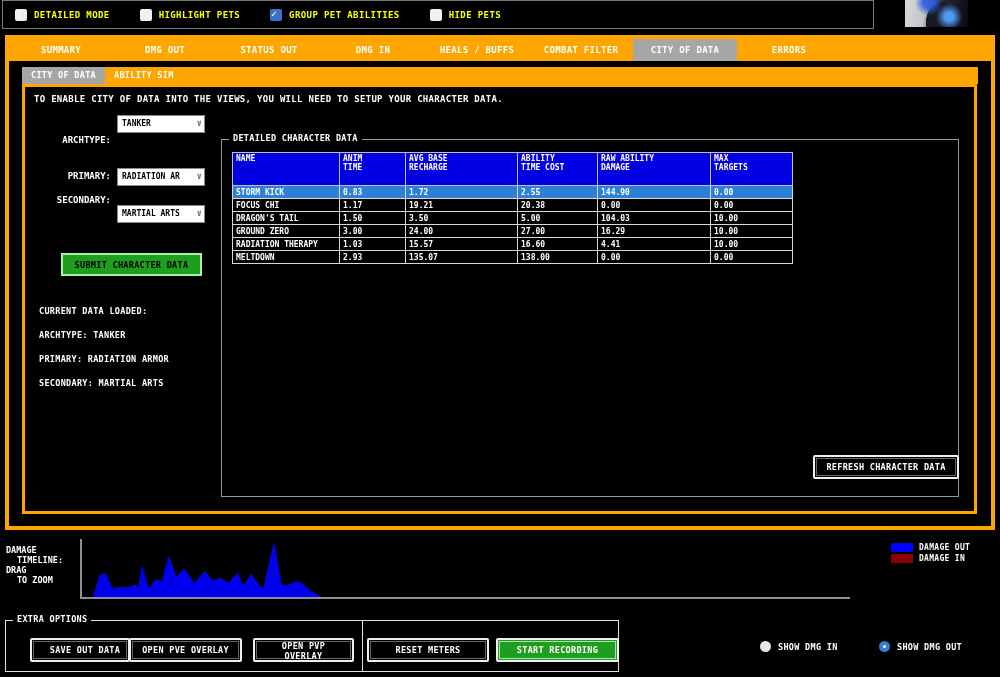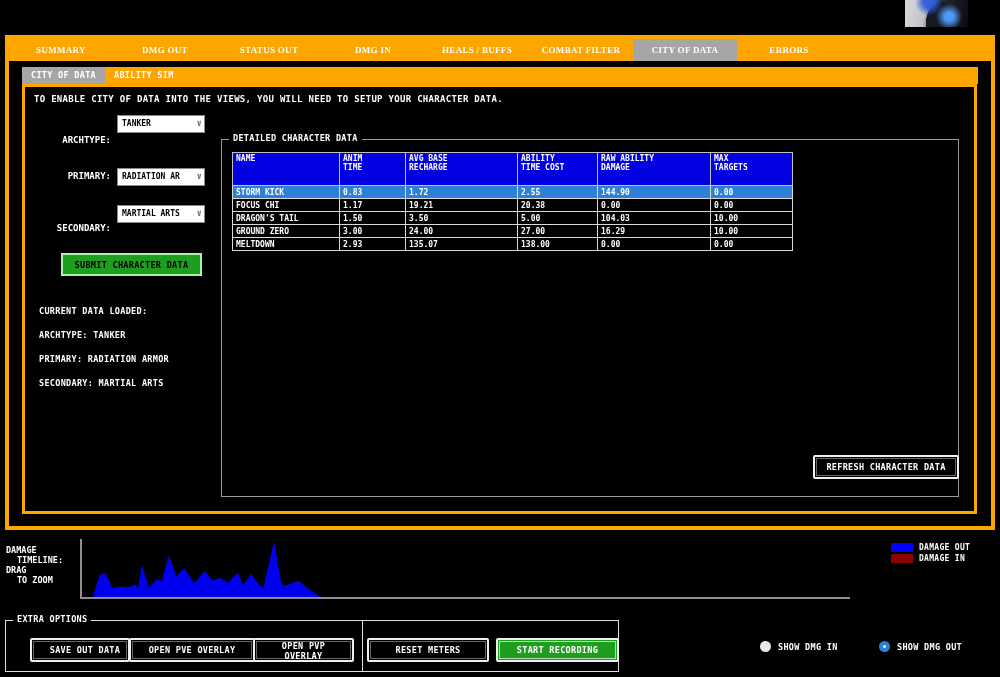--- a/index.html
+++ b/index.html
@@ -15,21 +15,21 @@
   .cb-label{color:#ffff00;font-size:9px;letter-spacing:.4px;}
   .portrait{position:absolute;left:905px;top:0;width:63px;height:27px;
     background:
       radial-gradient(circle at 70% 62%, rgba(80,160,255,.95) 0 9%, rgba(80,160,255,0) 28%),
       radial-gradient(circle at 38% 8%, rgba(40,90,220,.9) 0 12%, rgba(40,90,220,0) 30%),
       radial-gradient(ellipse 42% 130% at 58% 85%, #171a22 0 58%, rgba(23,26,34,0) 60%),
       linear-gradient(100deg,#d9d9d9 0%,#c2c4c9 32%,#2a2d36 50%,#0a0b10 100%);}
   
   .frame{position:absolute;left:5px;top:35px;width:982px;height:487px;border:4px solid #ffa500;background:#000;}
   .tabstrip{height:22px;background:#ffa500;display:flex;}
-  .tab{width:104px;line-height:22px;text-align:center;color:#fff;font-size:9px;letter-spacing:.3px;cursor:default;font-family:Liberation Serif, serif;}
+  .tab{width:104px;line-height:22px;text-align:center;color:#fff;font-size:9px;letter-spacing:.3px;cursor:default;}
   .tab.selected{background:#a6a6a6;}
   .substrip{position:absolute;left:13px;top:28px;width:956px;height:17px;background:#ffa500;display:flex;}
   .subtab{padding:0 9px;line-height:17px;font-size:8.5px;color:#fff;letter-spacing:.3px;}
   .subtab.selected{background:#a6a6a6;}
   .innerpanel{position:absolute;left:13px;top:45px;width:949px;height:424px;border:3px solid #ffa500;background:#000;}
   .instruction{position:absolute;left:9px;top:7px;font-size:9px;letter-spacing:.3px;}
   .fld-label{position:absolute;width:82px;text-align:right;font-size:9px;}
   .dropdown{position:absolute;width:88px;height:18px;background:#fff;color:#000;border:1px solid #888;
             box-sizing:border-box;font-size:8px;line-height:16px;padding:0 2px 0 4px;display:flex;justify-content:space-between;overflow:hidden;white-space:nowrap;}
   .dd-arrow{color:#777;font-size:9px;line-height:15px;flex:0 0 auto;}
@@ -57,35 +57,55 @@
   .tl-chart svg{display:block;width:100%;height:100%;}
   .legend{position:absolute;left:891px;top:543px;}
   .legend-row{display:flex;align-items:center;gap:6px;margin-bottom:2px;}
   .swatch{width:22px;height:9px;flex:0 0 auto;}
   .legend-label{font-size:8px;letter-spacing:.3px;}
   
   .extra-box{position:absolute;left:5px;top:620px;width:612px;height:50px;border:1px solid #e0e0e0;}
   .extra-divider{position:absolute;left:356px;top:0;height:100%;border-left:1px solid #e0e0e0;}
   .extra-box .flat-btn{position:absolute;height:24px;top:17px;}
   .btn-save{left:24px;width:100px;padding-left:16px;}
-  .btn-pve{left:123px;width:126px;}
+  .btn-pve{left:123px;width:113px;}
   .btn-pvp{left:247px;width:101px;}
   .btn-reset{left:361px;width:122px;}
   .btn-record{left:490px;width:123px;background:#1e9e1e;box-shadow:inset 0 0 0 1px #1e9e1e, inset 0 0 0 2px #b7dcb7;}
   .radio-item{position:absolute;display:flex;align-items:center;gap:7px;top:641px;}
   .radio{width:11px;height:11px;border-radius:50%;background:#e8e8e8;position:relative;flex:0 0 auto;}
   .radio.selected{background:#2e7fd6;}
   .radio.selected::after{content:"";position:absolute;left:4px;top:4px;width:3px;height:3px;border-radius:50%;background:#fff;}
   .radio-label{font-size:8.5px;letter-spacing:.3px;}
 </style>
 </head>
 <body>
 
 <div id="stage">
 
+  <div class="topbar">
+    <div class="cb-item">
+      <span class="cb"></span>
+      <span class="cb-label">DETAILED MODE</span>
+    </div>
+    <div class="cb-item">
+      <span class="cb"></span>
+      <span class="cb-label">HIGHLIGHT PETS</span>
+    </div>
+    <div class="cb-item">
+      <span class="cb checked">
+          <span class="mark">✓</span>
+        </span>
+      <span class="cb-label">GROUP PET ABILITIES</span>
+    </div>
+    <div class="cb-item">
+      <span class="cb"></span>
+      <span class="cb-label">HIDE PETS</span>
+    </div>
+  </div>
 
   <div class="portrait"></div>
 
   <div class="frame">
     <div class="tabstrip">
       <div class="tab">SUMMARY</div>
       <div class="tab">DMG OUT</div>
       <div class="tab">STATUS OUT</div>
       <div class="tab">DMG IN</div>
       <div class="tab">HEALS / BUFFS</div>
@@ -107,21 +127,21 @@
         <span>TANKER</span>
         <span class="dd-arrow">∨</span>
       </div>
 
       <div class="fld-label" style="left:4px;top:84px;">PRIMARY:</div>
       <div class="dropdown" style="left:92px;top:81px;">
         <span>RADIATION AR</span>
         <span class="dd-arrow">∨</span>
       </div>
 
-      <div class="fld-label" style="left:4px;top:136px;">SECONDARY:</div>
+      <div class="fld-label" style="left:4px;top:108px;">SECONDARY:</div>
       <div class="dropdown" style="left:92px;top:118px;">
         <span>MARTIAL ARTS</span>
         <span class="dd-arrow">∨</span>
       </div>
 
       <button class="submit-btn">SUBMIT CHARACTER DATA</button>
 
       <div class="static-line" style="top:219px;">CURRENT DATA LOADED:</div>
       <div class="static-line" style="top:243px;">ARCHTYPE: TANKER</div>
       <div class="static-line" style="top:267px;">PRIMARY: RADIATION ARMOR</div>
@@ -193,20 +213,28 @@
             </tr>
             <tr>
               <td>GROUND ZERO</td>
                 <td>3.00</td>
                 <td>24.00</td>
                 <td>27.00</td>
                 <td>16.29</td>
                 <td>10.00</td>
             </tr>
             <tr>
+              <td>RADIATION THERAPY</td>
+                <td>1.03</td>
+                <td>15.57</td>
+                <td>16.60</td>
+                <td>4.41</td>
+                <td>10.00</td>
+            </tr>
+            <tr>
               <td>MELTDOWN</td>
                 <td>2.93</td>
                 <td>135.07</td>
                 <td>138.00</td>
                 <td>0.00</td>
                 <td>0.00</td>
             </tr>
           </tbody>
         </table>
       </div>

